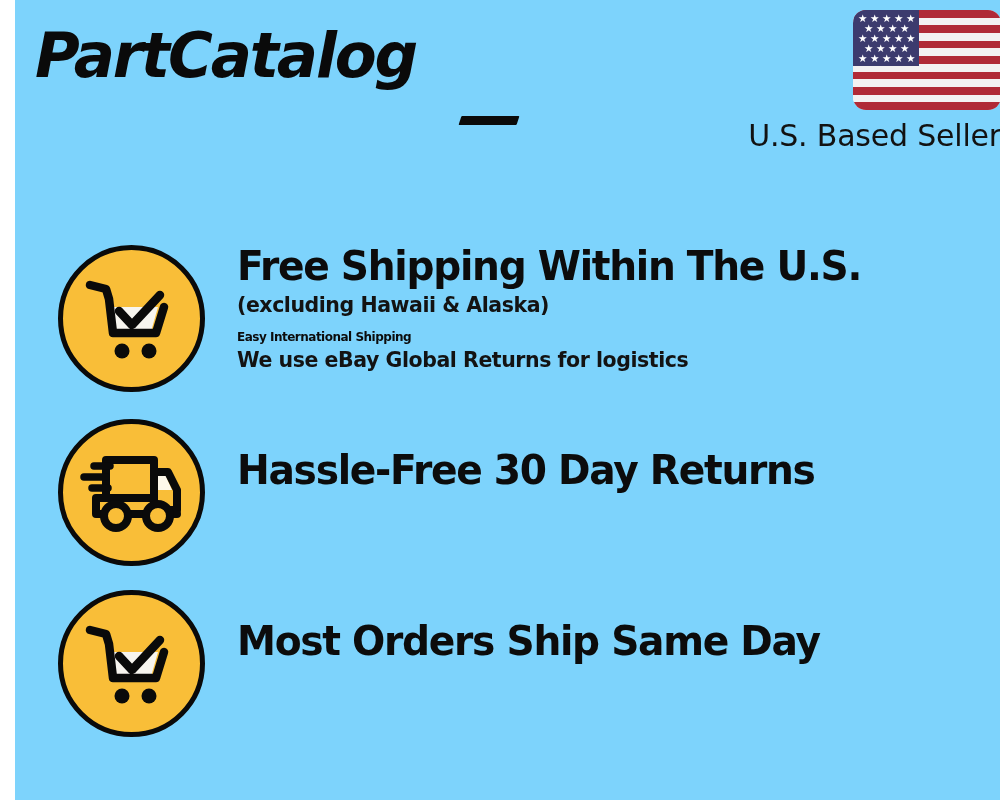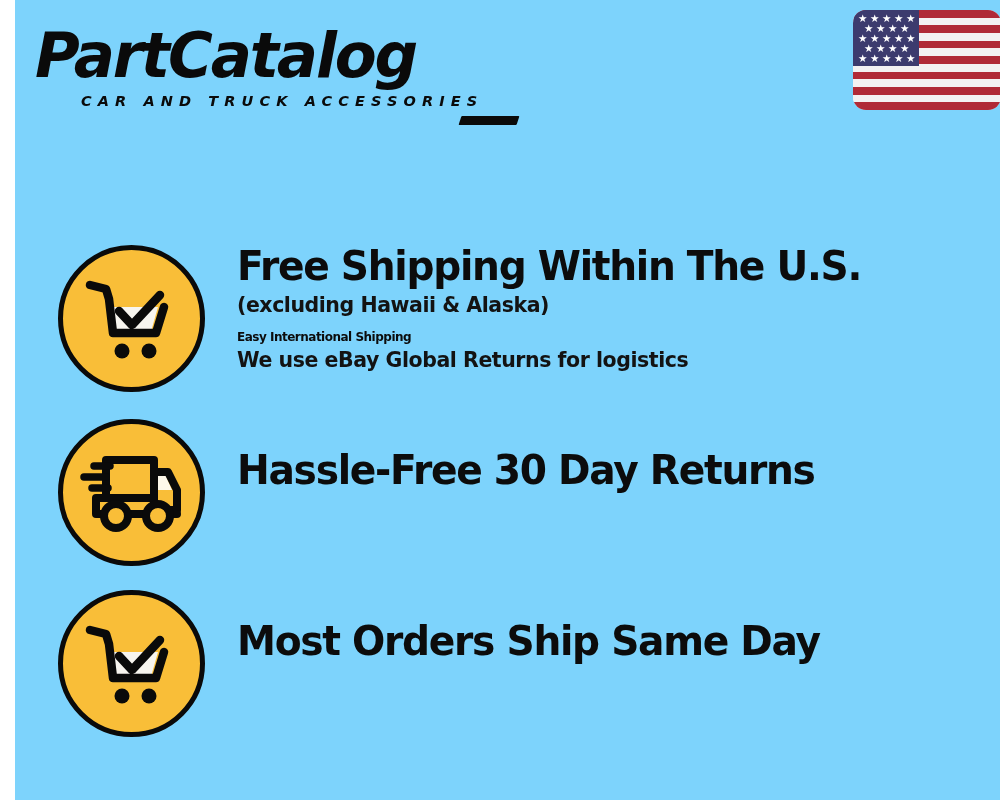--- a/index.html
+++ b/index.html
@@ -200,21 +200,20 @@
     padding-top: 30px;
   }
 </style>
 </head>
 <body>
 
 <div id="banner">
 
   <div class="logo-block">
     <div class="logo-wordmark">PartCatalog</div>
-    <div class="logo-tagline">CAR AND TRUCK ACCESSORIES</div>
     <div class="logo-swash"></div>
   </div>
 
   <div class="flag-badge">
     <div class="flag-stripes">
       <i class="stripe-red"></i>
       <i class="stripe-white"></i>
       <i class="stripe-red"></i>
       <i class="stripe-white"></i>
       <i class="stripe-red"></i>
@@ -252,20 +251,21 @@
       <span class="st" style="left:47px; top:33px;">★</span>
 
       <span class="st" style="left:5px;  top:43px;">★</span>
       <span class="st" style="left:17px; top:43px;">★</span>
       <span class="st" style="left:29px; top:43px;">★</span>
       <span class="st" style="left:41px; top:43px;">★</span>
       <span class="st" style="left:53px; top:43px;">★</span>
     </div>
   </div>
 
+  <div class="seller-label">U.S. Based Seller</div>
 
   <div class="feature-row row-1">
     <div class="badge-circle">
       <svg width="100" height="92" viewBox="0 0 100 92" fill="none" xmlns="http://www.w3.org/2000/svg">
 
         <path d="M28 34 H76 L68 62 H36 Z" fill="#f7f5ef"></path>
 
         <path d="M8 12 L24 16 L27 26 L31 60 L74 60 L82 34" stroke="#0a0a0a" stroke-width="8.5" stroke-linecap="round" stroke-linejoin="round" fill="none"></path>
 
         <path d="M37 38 L50 52 L78 22" stroke="#0a0a0a" stroke-width="8.5" stroke-linecap="round" stroke-linejoin="round" fill="none"></path>

